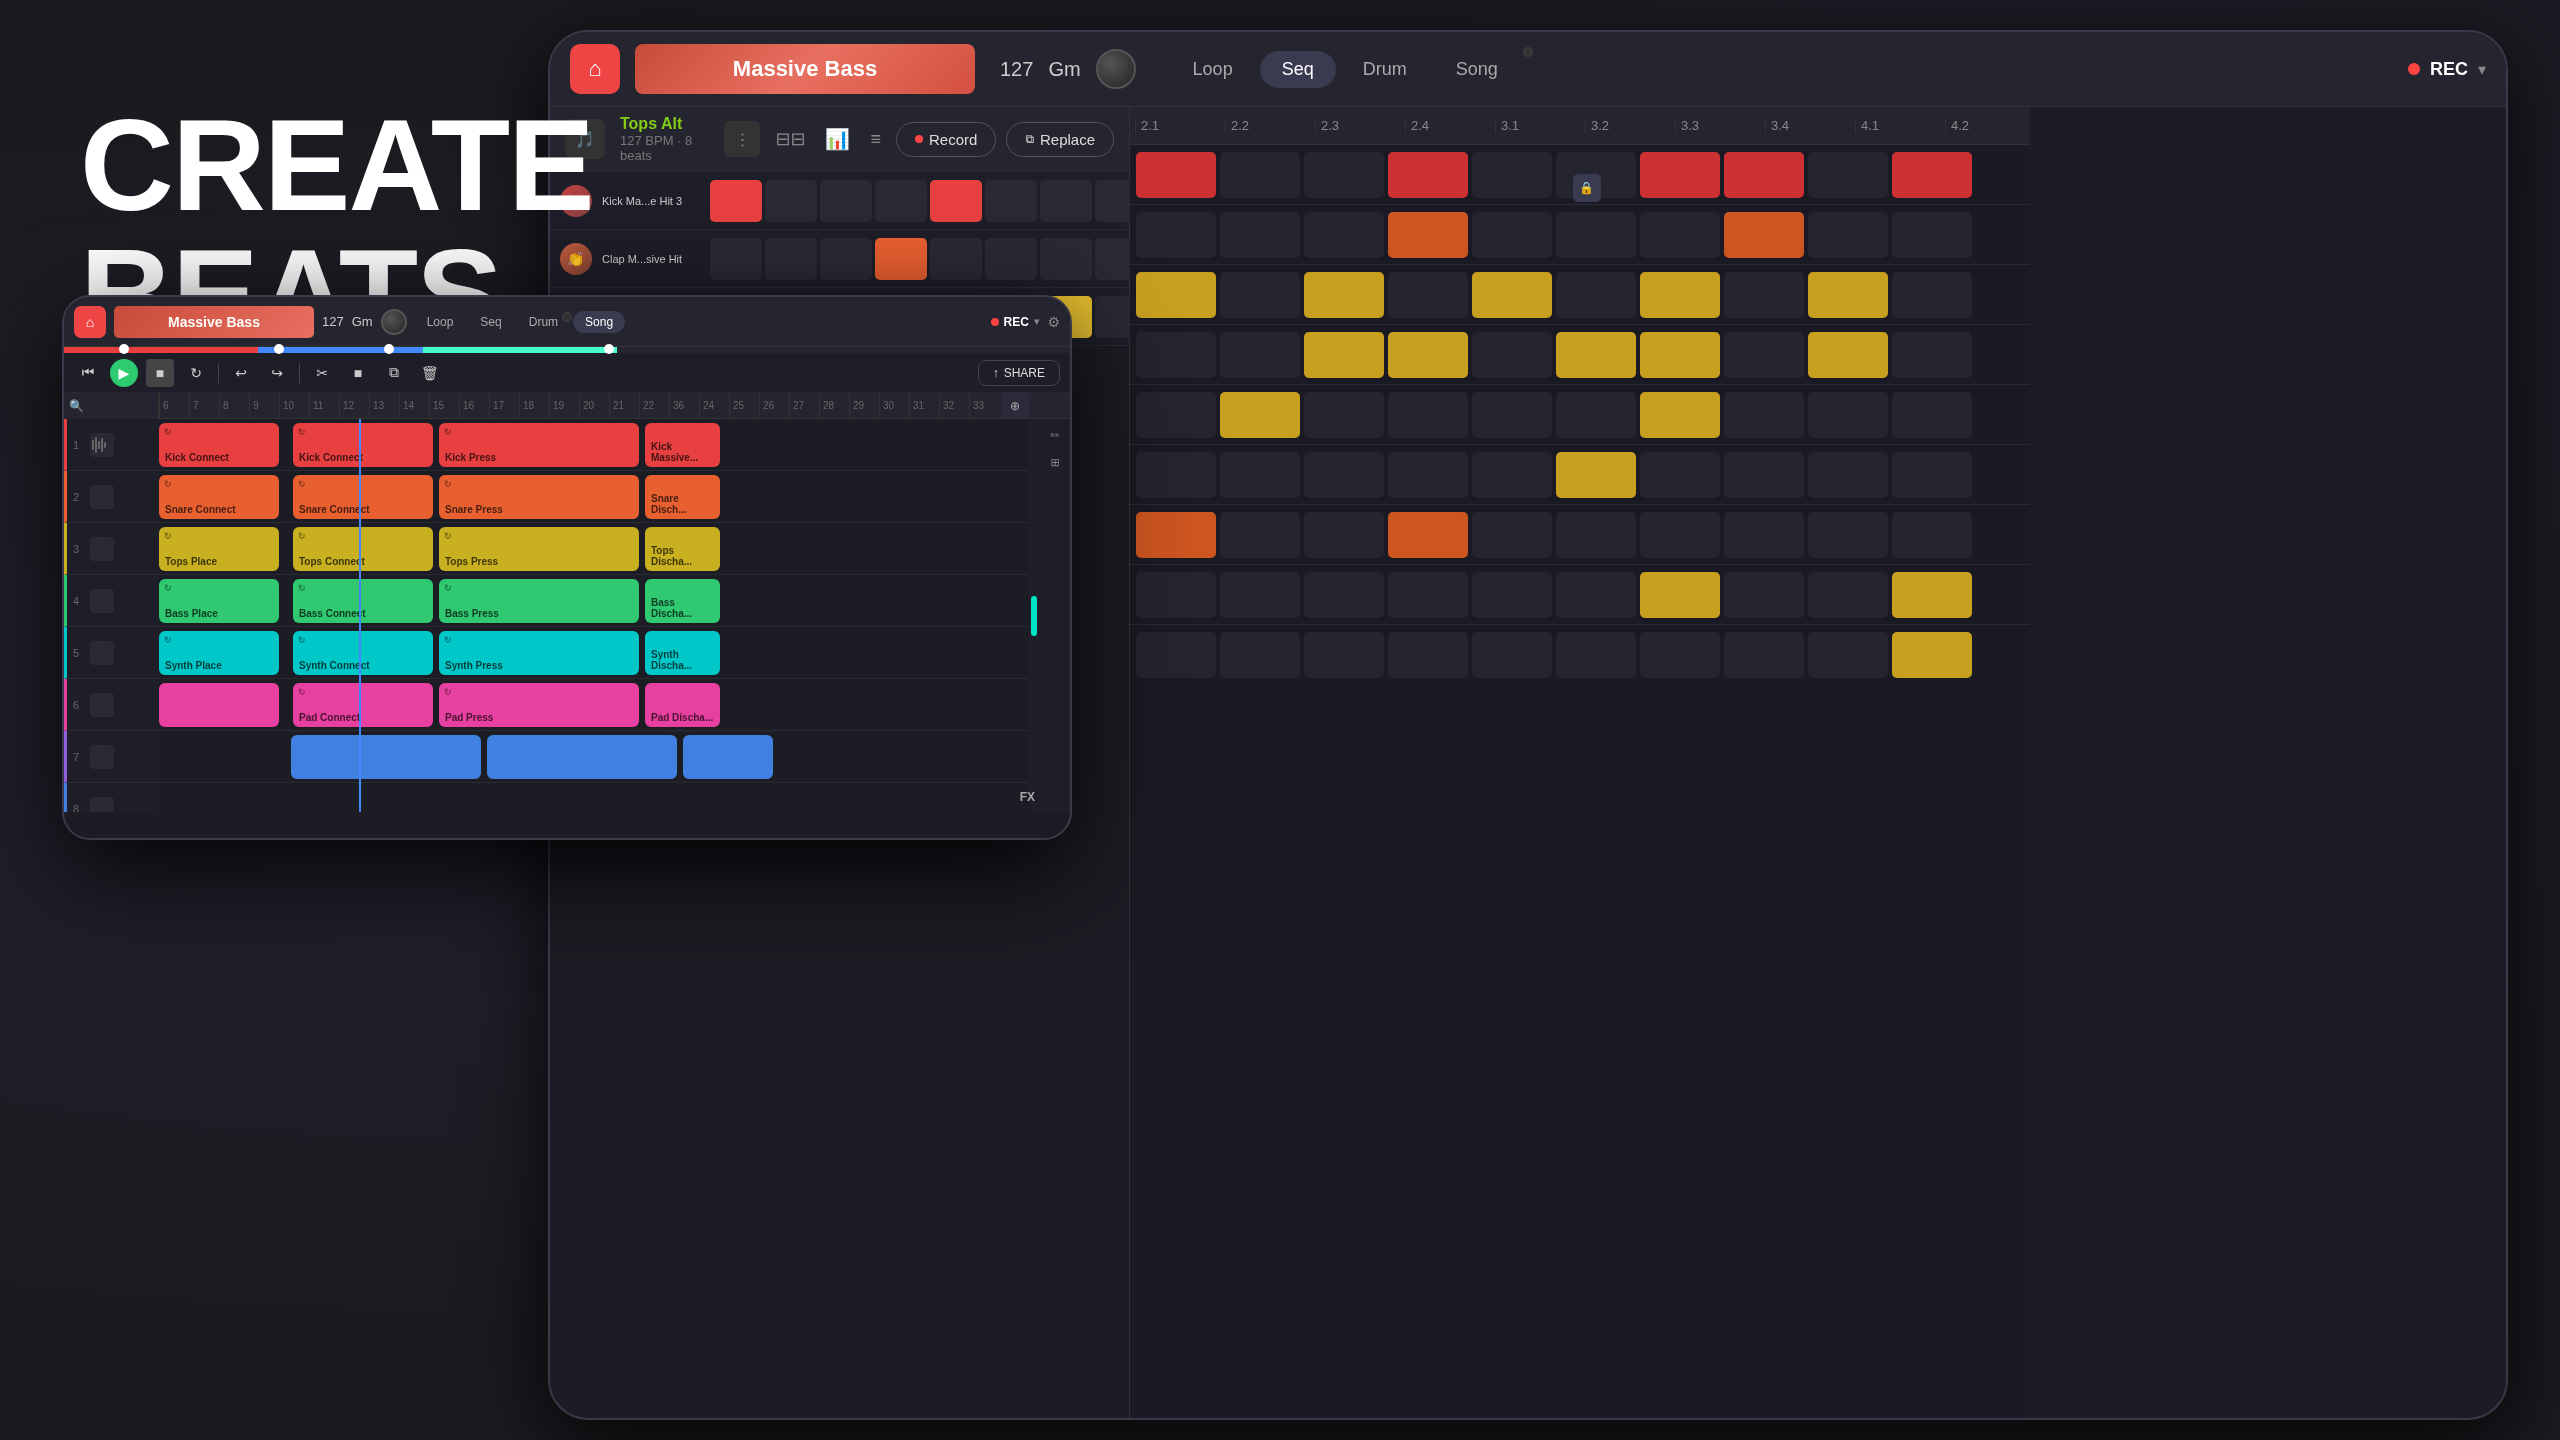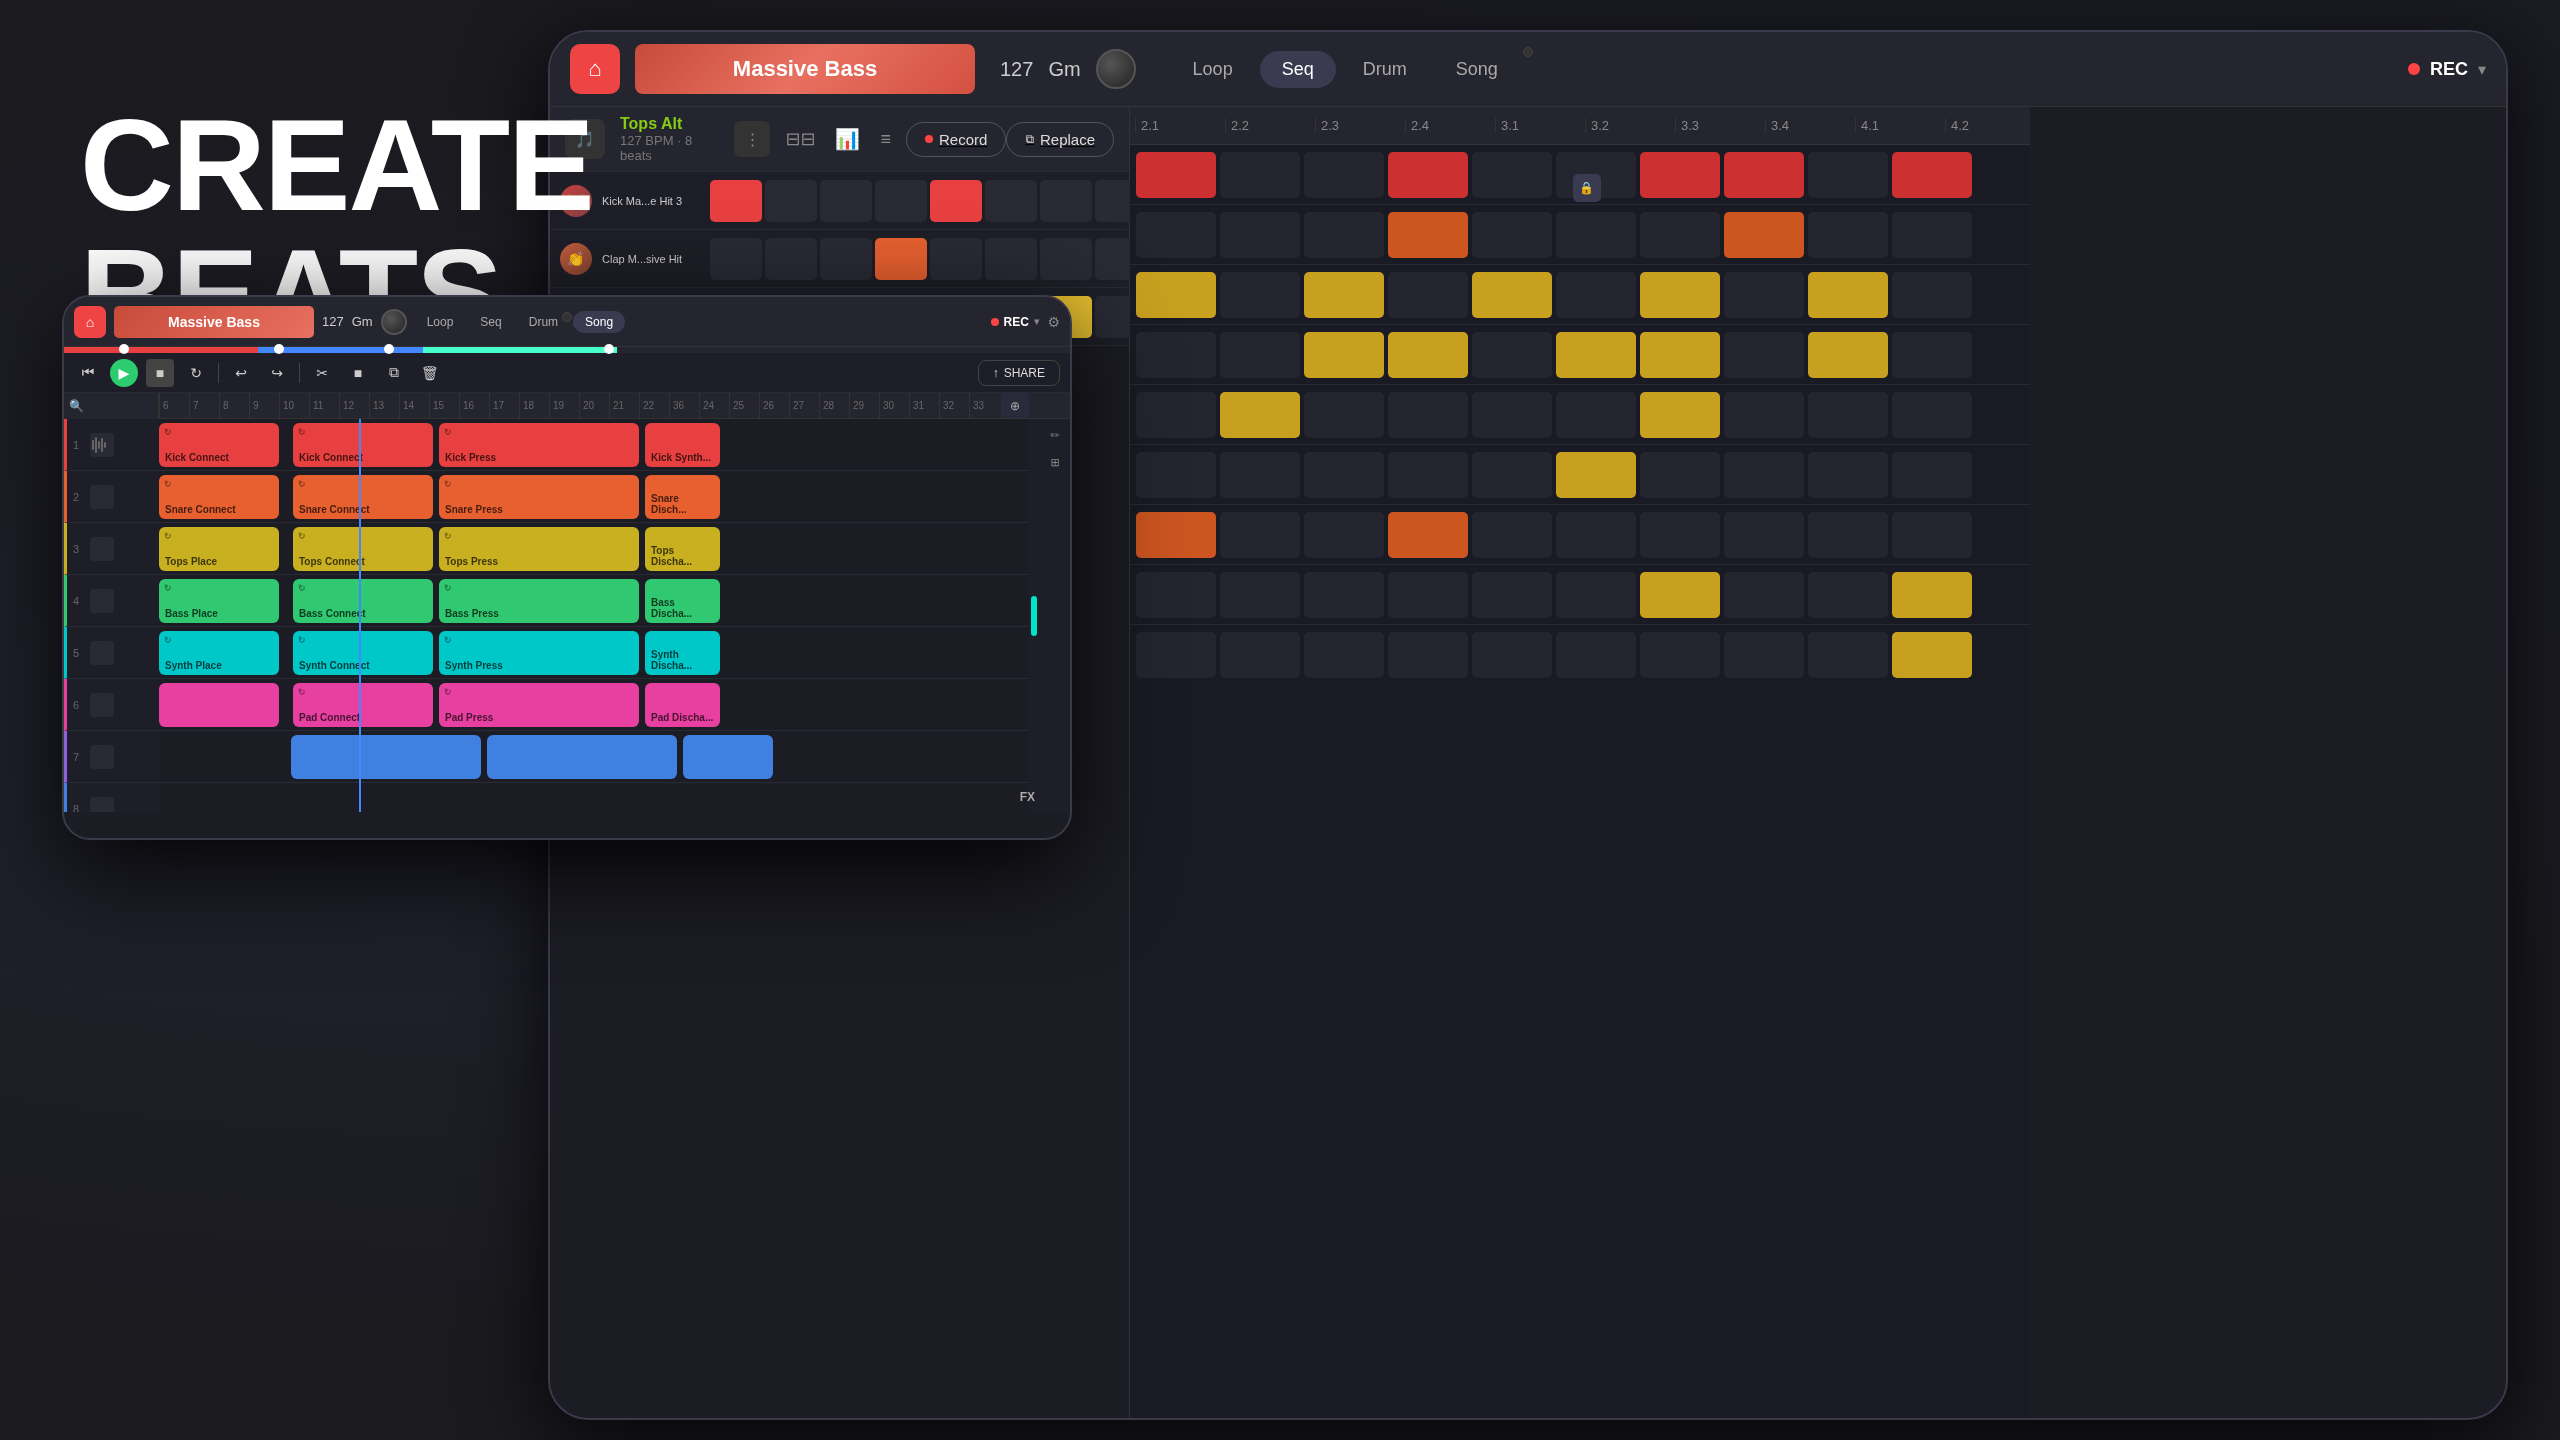--- a/index.html
+++ b/index.html
@@ -129,21 +129,21 @@
       border-bottom: 1px solid #2a2a35;
       padding: 0 15px;
       gap: 15px;
     }
     .track-info { flex: 1; }
     .track-name { color: #84cc16; font-size: 16px; font-weight: 600; }
     .track-bpm { color: #777; font-size: 13px; }
 
     
     .back-rec-replace {
-      display: flex; align-items: center; text-decoration: underline;
+      display: flex; gap: 10px; align-items: center;
     }
     .rec-btn {
       display: flex; align-items: center; gap: 6px;
       padding: 8px 18px;
       border-radius: 20px;
       border: 1px solid #555;
       color: #ddd; font-size: 15px;
     }
     .replace-btn {
       display: flex; align-items: center; gap: 6px;
@@ -904,21 +904,21 @@
           <span class="recycle-icon">↻</span>
           <span>Kick Connect</span>
         </div>
         <div style="width:2px;"></div>
         <div class="track-clip clip-red" style="width:200px;">
           <span class="recycle-icon">↻</span>
           <span>Kick Press</span>
         </div>
         <div style="width:2px;"></div>
         <div class="track-clip clip-red" style="width:75px;">
-          <span>Kick Synth...</span>
+          <span>Kick Massive...</span>
         </div>
       </div>
 
       <div class="front-track-row">
         <div class="track-clip clip-orange" style="width:120px;">
           <span class="recycle-icon">↻</span>
           <span>Snare Connect</span>
         </div>
         <div style="width:10px;"></div>
         <div class="track-clip clip-orange" style="width:140px;">

